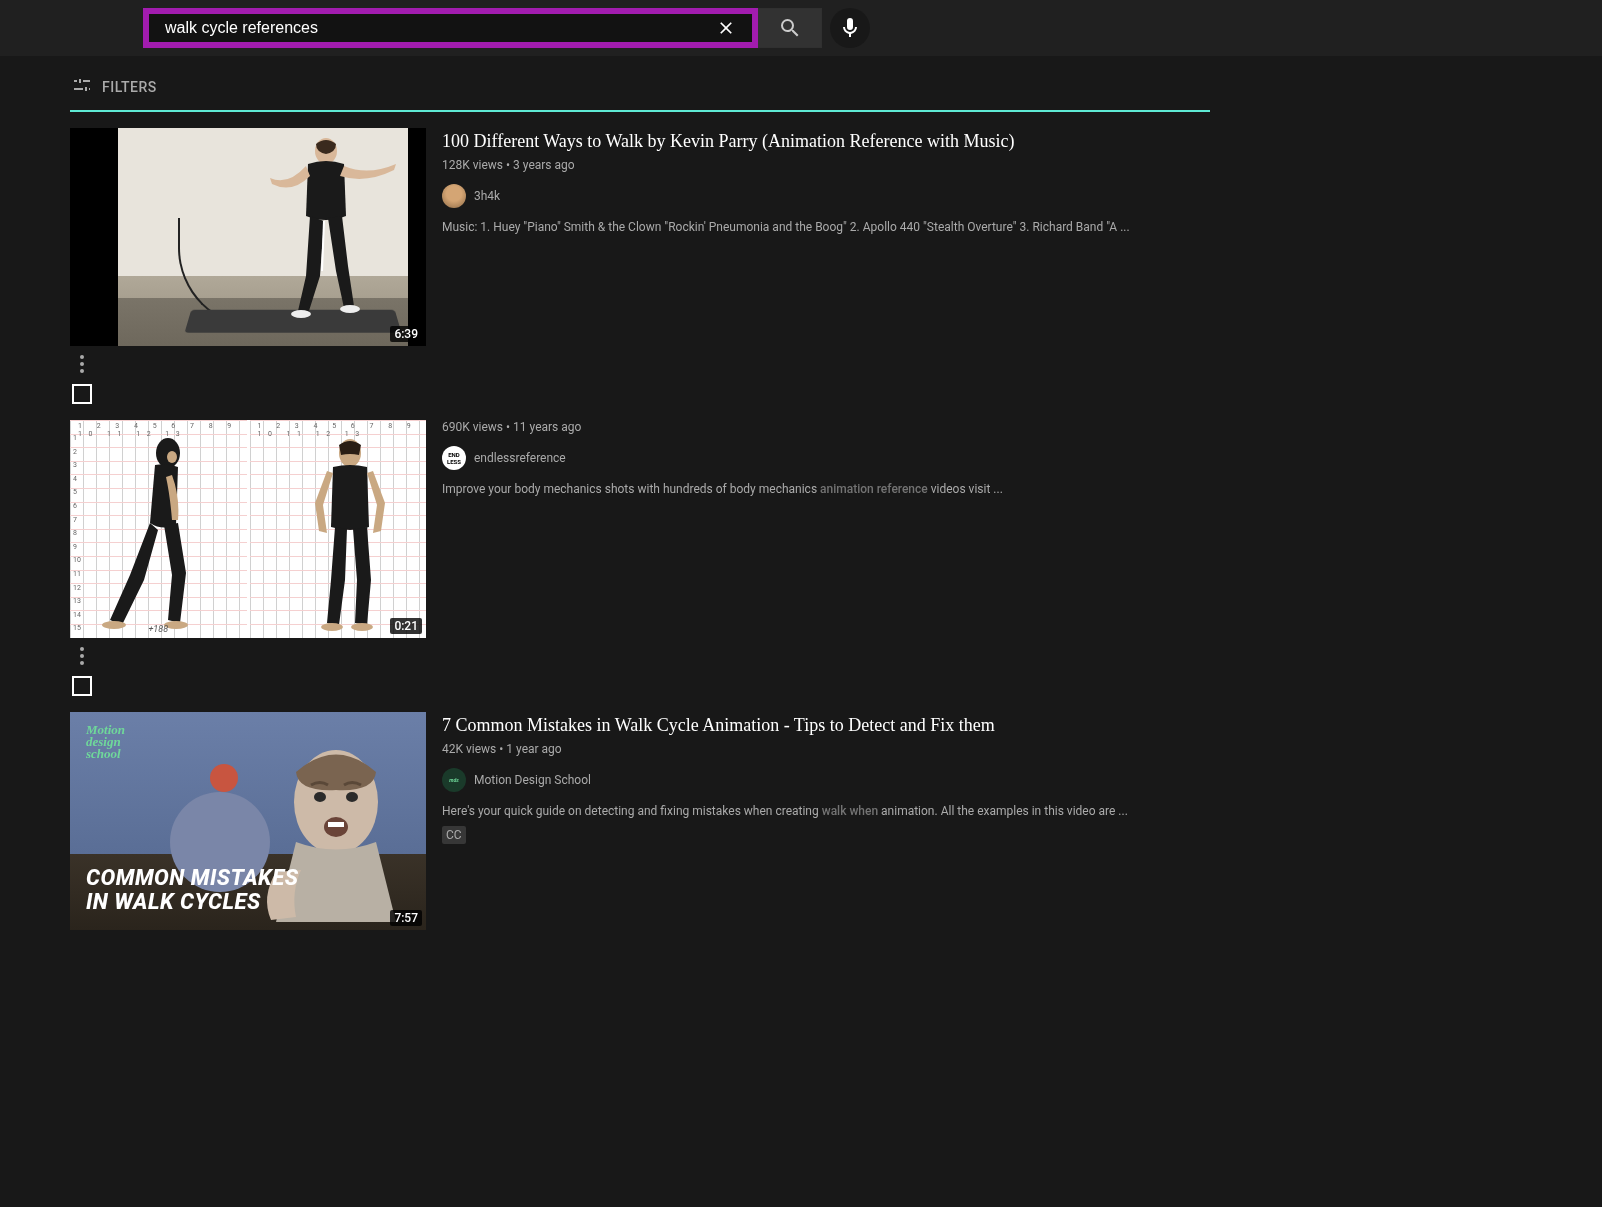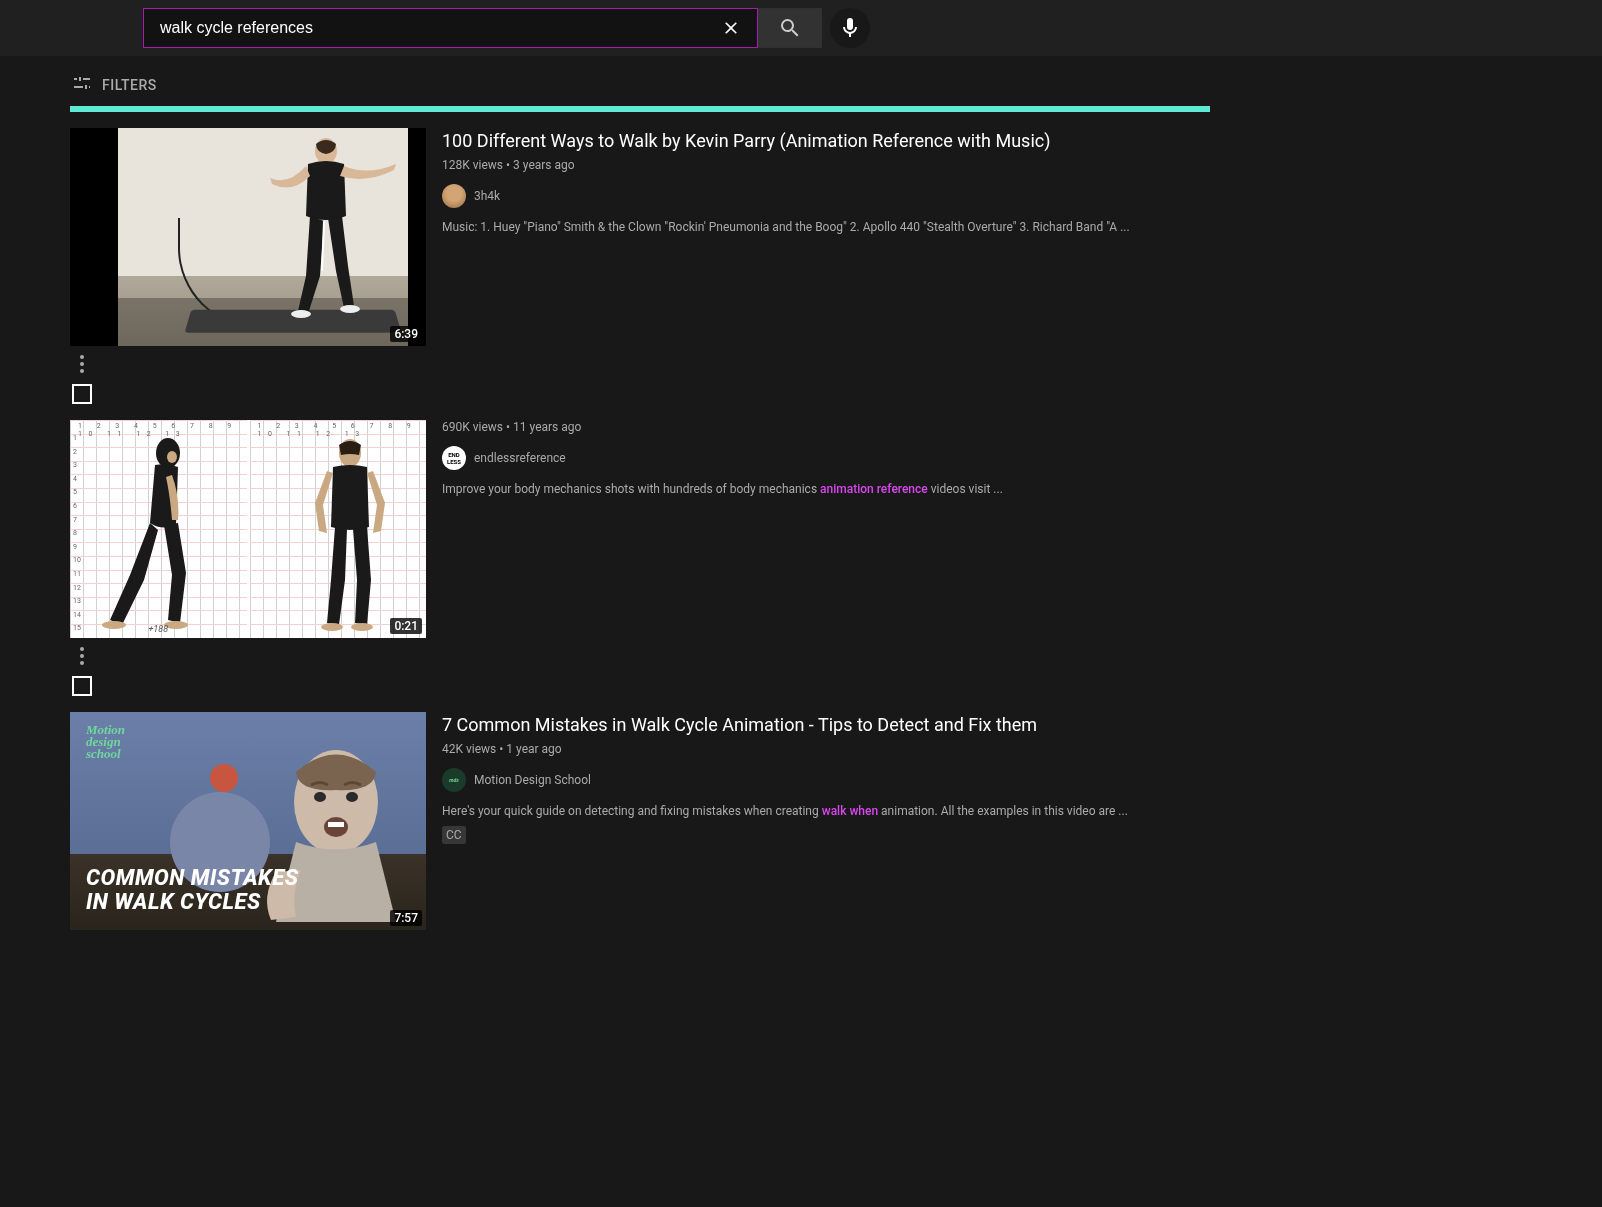--- a/index.html
+++ b/index.html
@@ -19,21 +19,21 @@
   }
   .search-container {
     display: flex;
     align-items: center;
     height: 40px;
   }
   .search-box {
     display: flex;
     align-items: center;
     background: #121212;
-    border: 1px solid #a21caf;
+    border: 6px solid #a21caf;
     height: 40px;
     width: 615px;
     padding: 0 6px 0 16px;
   }
   .search-input {
     background: transparent;
     border: none;
     outline: none;
     color: #fff;
     font-size: 16px;
@@ -71,21 +71,21 @@
     cursor: pointer;
   }
   .content {
     padding: 0 70px;
     max-width: 1280px;
   }
   .filters-row {
     display: flex;
     align-items: center;
     height: 48px;
-    border-bottom: 6px solid #5eead4;
+    border-bottom: 2px solid #5eead4;
     margin-top: 8px;
     margin-bottom: 16px;
     cursor: pointer;
   }
   .filters-icon {
     margin-right: 8px;
   }
   .filters-label {
     color: #aaa;
     font-size: 14px;
@@ -138,20 +138,21 @@
     flex: 1;
     padding-left: 16px;
   }
   .title {
     font-size: 18px;
     line-height: 26px;
     font-weight: 400;
     color: #fff;
     margin-bottom: 4px;
     cursor: pointer;
+    font-family: Liberation Serif, serif;
   }
   .stats {
     color: #aaa;
     font-size: 12px;
     margin-bottom: 12px;
   }
   .channel-row {
     display: flex;
     align-items: center;
     margin-bottom: 10px;
@@ -171,21 +172,21 @@
     color: #aaa;
     font-size: 12px;
     cursor: pointer;
   }
   .description {
     color: #aaa;
     font-size: 12px;
     line-height: 18px;
   }
   .description b {
-    color: #d946ef;
+    color: #737373;
     font-weight: 500;
   }
   .badge {
     display: inline-block;
     background: #373737;
     color: #aaa;
     font-size: 12px;
     padding: 2px 4px;
     border-radius: 2px;
     margin-top: 6px;

